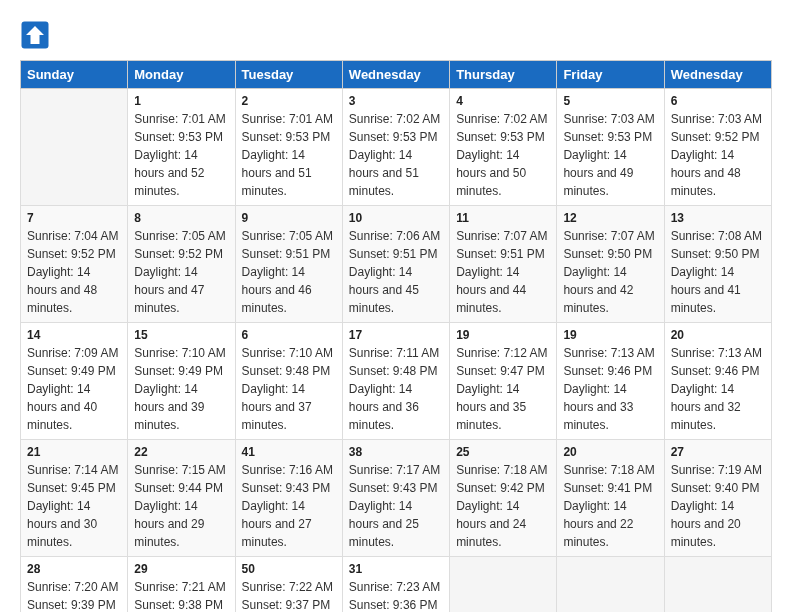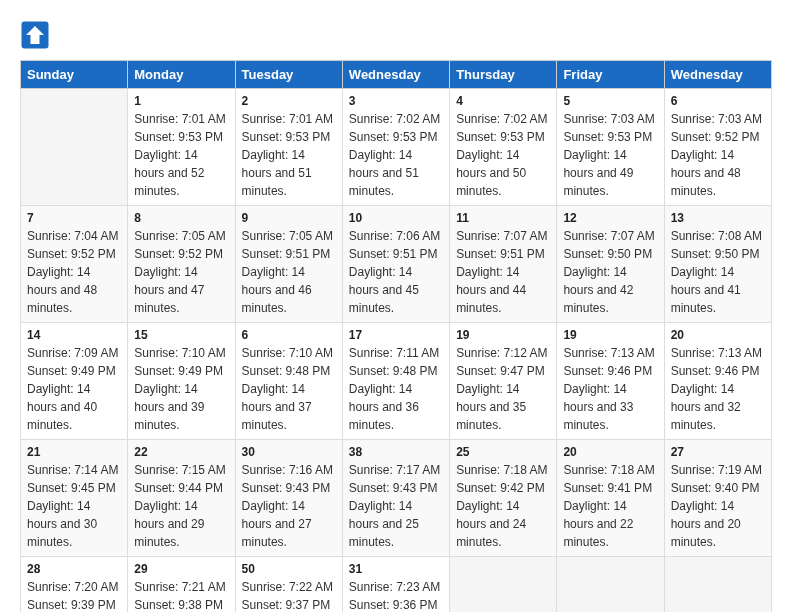--- a/index.html
+++ b/index.html
@@ -211,21 +211,21 @@
       <tr>
         <td>
           <span class="day-number">21</span>
           <div class="cell-content">Sunrise: 7:14 AM<br>Sunset: 9:45 PM<br>Daylight: 14 hours and 30 minutes.</div>
         </td>
         <td>
           <span class="day-number">22</span>
           <div class="cell-content">Sunrise: 7:15 AM<br>Sunset: 9:44 PM<br>Daylight: 14 hours and 29 minutes.</div>
         </td>
         <td>
-          <span class="day-number">30</span>
+          <span class="day-number">41</span>
           <div class="cell-content">Sunrise: 7:16 AM<br>Sunset: 9:43 PM<br>Daylight: 14 hours and 27 minutes.</div>
         </td>
         <td>
           <span class="day-number">38</span>
           <div class="cell-content">Sunrise: 7:17 AM<br>Sunset: 9:43 PM<br>Daylight: 14 hours and 25 minutes.</div>
         </td>
         <td>
           <span class="day-number">25</span>
           <div class="cell-content">Sunrise: 7:18 AM<br>Sunset: 9:42 PM<br>Daylight: 14 hours and 24 minutes.</div>
         </td>

